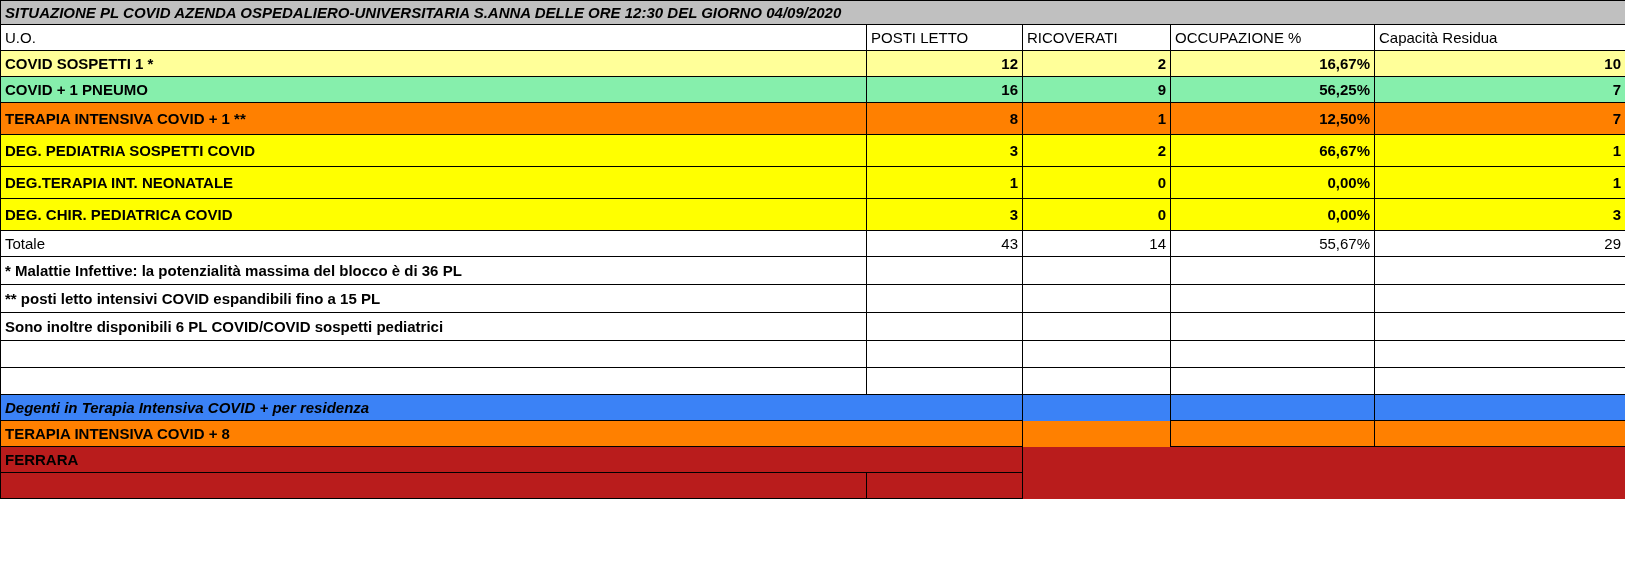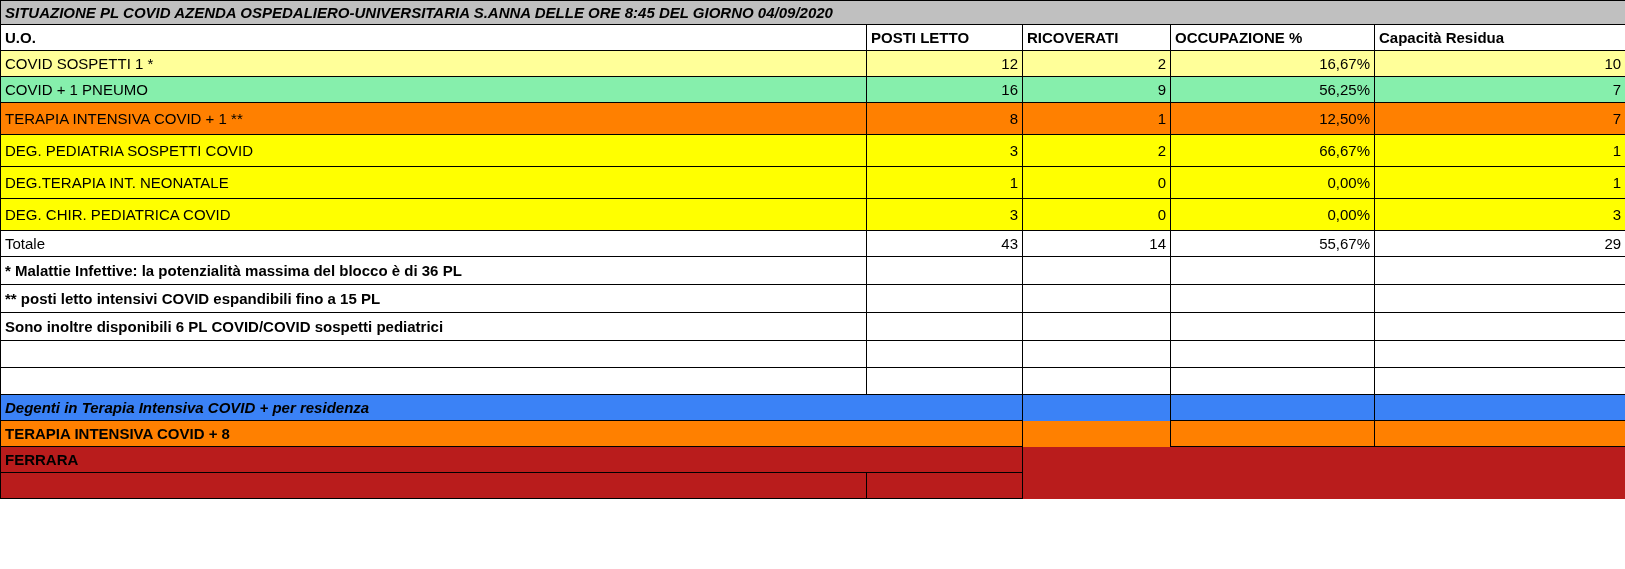--- a/index.html
+++ b/index.html
@@ -40,24 +40,24 @@
     background: #c0c0c0;
     font-style: italic;
     font-weight: bold;
     font-size: 15.5px;
     height: 21px;
     border: 1px solid #000000;
   }
   .hdr td {
     background: #ffffff;
     height: 23px;
-    font-weight: bold;
+    font-weight: normal;
   }
   .num { text-align: right; }
-  .bold { font-weight: normal; }
+  .bold { font-weight: bold; }
 
   .r-yellowlight td { background: #ffff99; }
   .r-peach td       { background: #86efac; }
   .r-orange td      { background: #ff8000; }
   .r-yellow td      { background: #ffff00; }
   .r-white td       { background: #ffffff; }
   .h23 td { height: 23px; }
   .h29 td { height: 29px; }
 
   .note td {
@@ -93,21 +93,21 @@
   <colgroup>
     <col class="c-uo">
     <col class="c-posti">
     <col class="c-ric">
     <col class="c-occ">
     <col class="c-cap">
   </colgroup>
   <tbody>
 
     <tr class="title-row">
-      <td colspan="5">SITUAZIONE PL COVID AZENDA OSPEDALIERO-UNIVERSITARIA S.ANNA DELLE ORE  8:45 DEL GIORNO 04/09/2020</td>
+      <td colspan="5">SITUAZIONE PL COVID AZENDA OSPEDALIERO-UNIVERSITARIA S.ANNA DELLE ORE  12:30 DEL GIORNO 04/09/2020</td>
     </tr>
 
     <tr class="hdr">
       <td>U.O.</td>
       <td>POSTI LETTO</td>
       <td>RICOVERATI</td>
       <td>OCCUPAZIONE %</td>
       <td>Capacità Residua</td>
     </tr>
 

